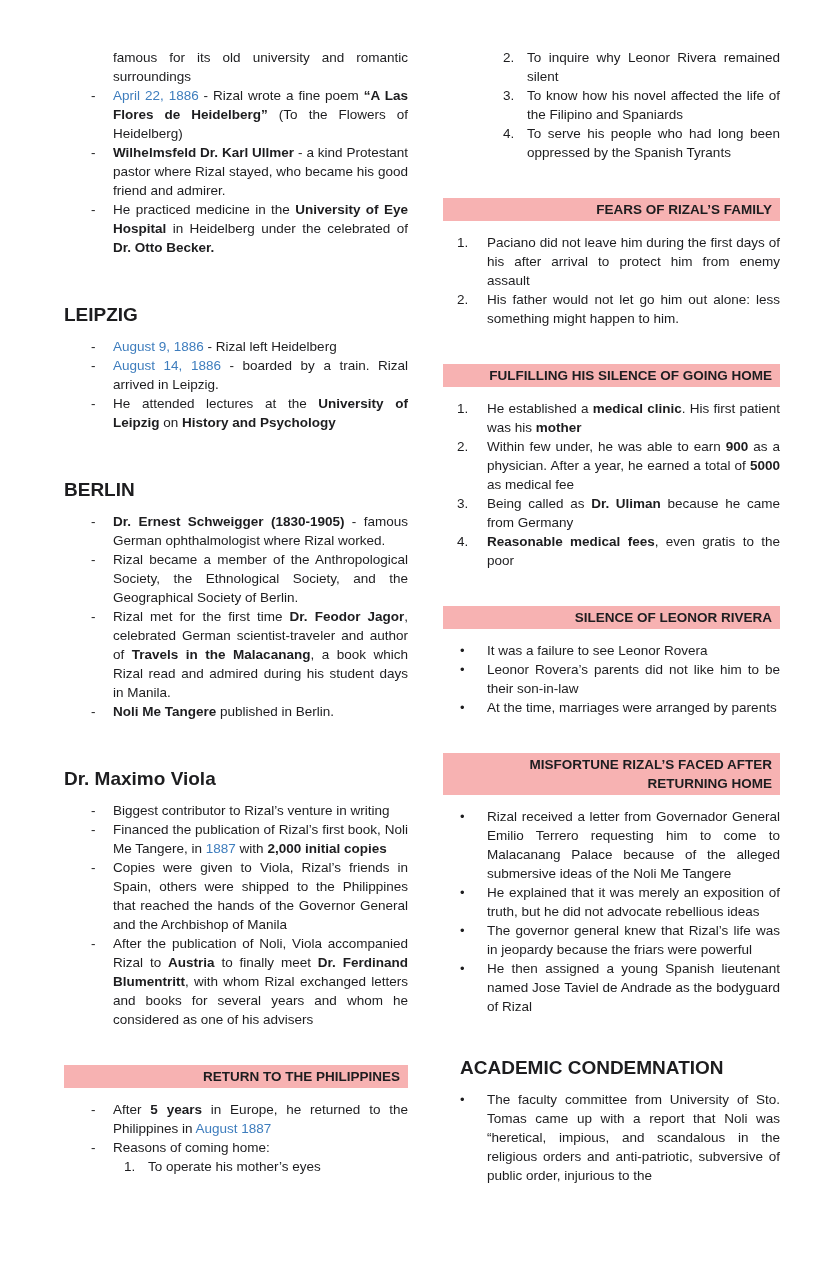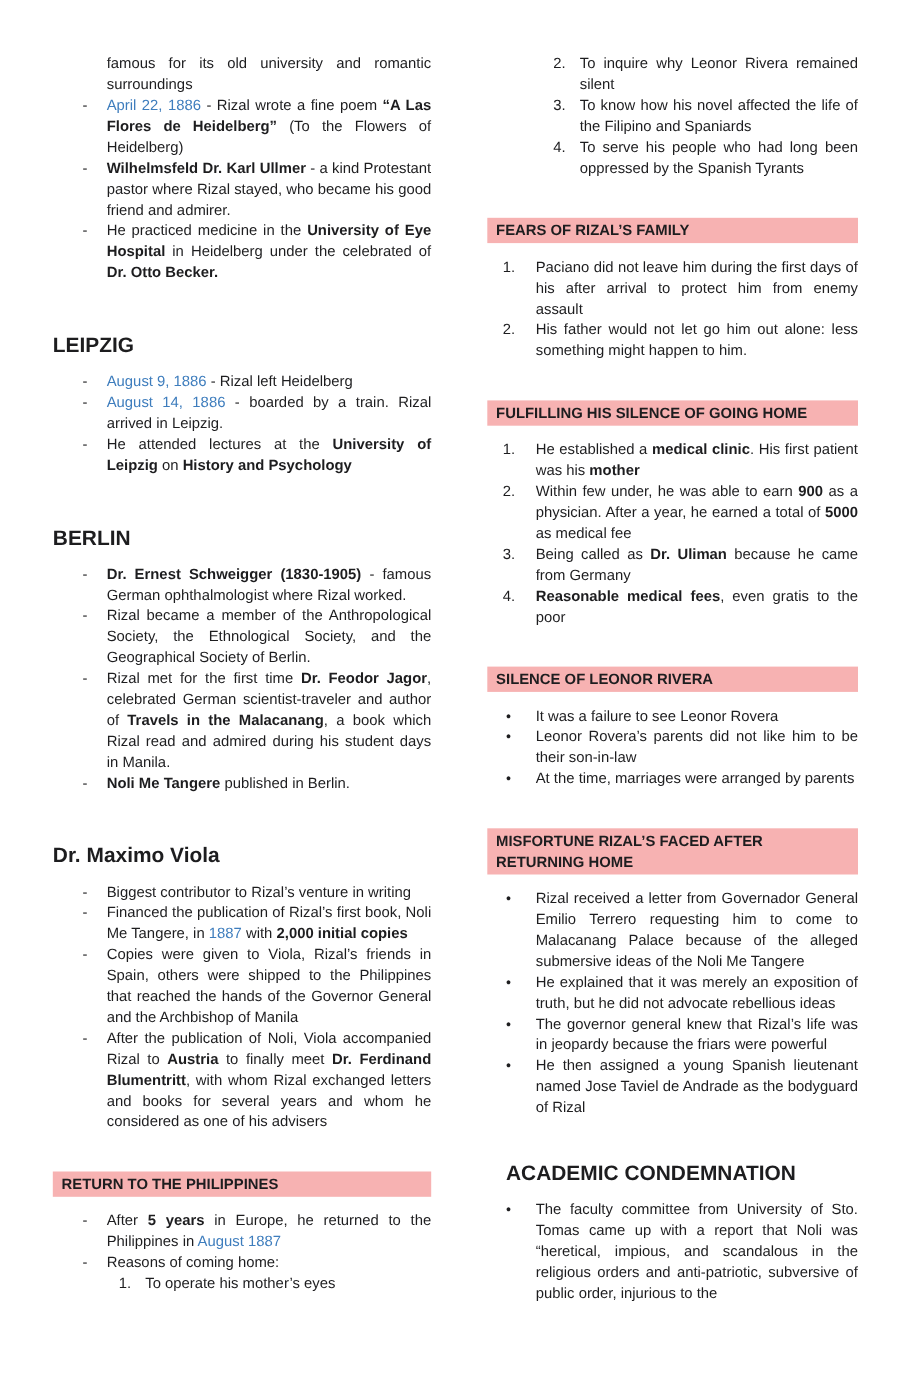--- a/index.html
+++ b/index.html
@@ -7,33 +7,33 @@
     position:relative;
     width:828px; height:1266px;
     background:var(--page-bg,#ffffff);
     font-family:"Liberation Sans", sans-serif;
     font-size:13.5px;
     line-height:19px;
     color:var(--text,#1d1d1f);
     overflow:hidden;
   }
   .col { position:absolute; top:48px; }
-  .col-left  { left:48px;  width:344px; }
+  .col-left  { left:64px;  width:344px; }
   .col-right { left:443px; width:337px; }
 
   .block-heading {
     font-weight:bold; font-size:19px;
     margin:48px 0 13px 0;
   }
   .col-right .block-heading { margin-top:42px; padding-left:17px; }
 
   .block-banner {
     background:var(--banner,#f7b2b2);
     font-weight:bold; font-size:13.5px;
-    text-align:left;
+    text-align:right;
     padding:2px 8px;
     margin:36px 0 12px 0;
   }
 
   .block-paragraph { padding-left:49px; text-align:justify; }
 
   .block-list { margin:0; }
   .list-item { position:relative; text-align:justify; }
 
   .dash    .list-item { padding-left:49px; }

